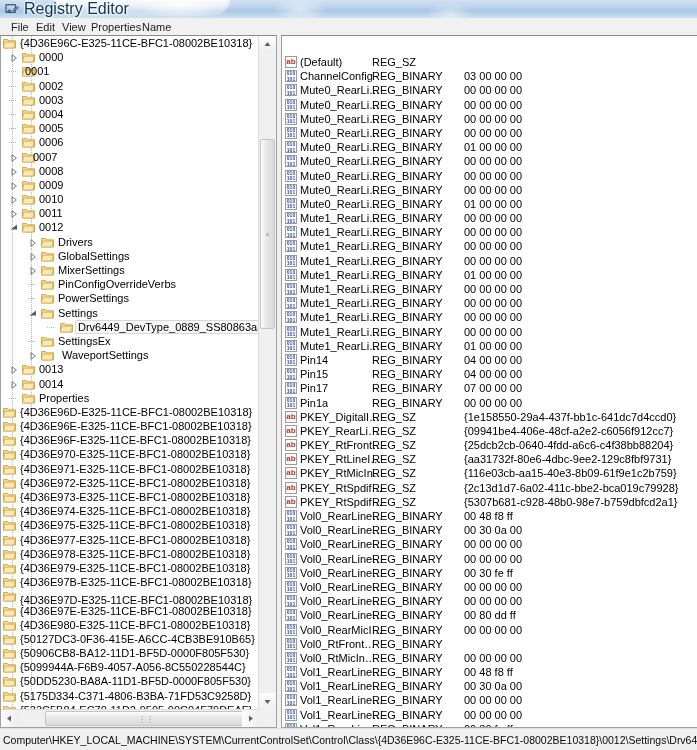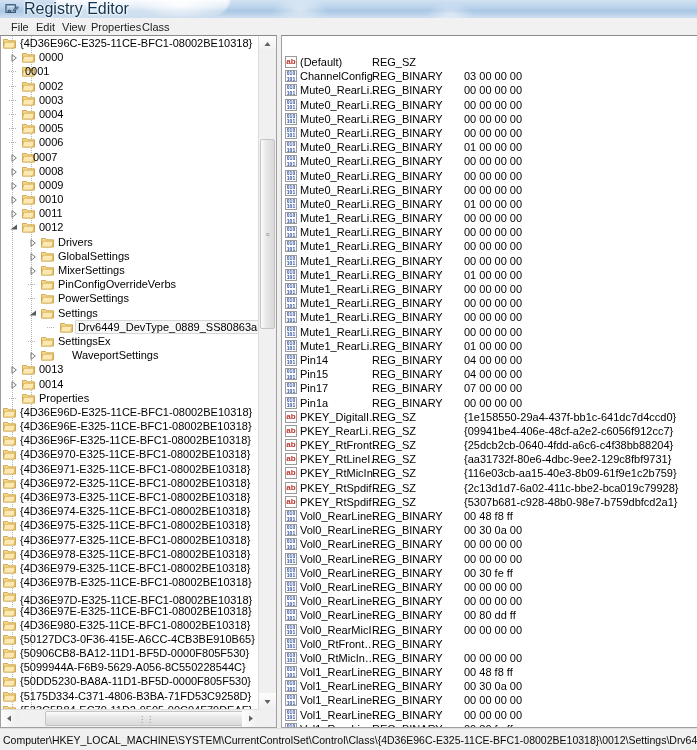--- a/index.html
+++ b/index.html
@@ -198,21 +198,21 @@
       <circle cx="5" cy="10.5" r="1.6" fill="#4a7aa8" stroke="#22405c" stroke-width=".6"></circle>
     </svg>
     <div id="title-text">Registry Editor</div>
   </div>
 
   <div id="menubar">
     <div class="menu-item" style="left:6px">File</div>
     <div class="menu-item" style="left:31px">Edit</div>
     <div class="menu-item" style="left:57px">View</div>
     <div class="menu-item" style="left:86px">Properties</div>
-    <div class="menu-item" style="left:137px">Class</div>
+    <div class="menu-item" style="left:137px">Name</div>
   </div>
 
   <div id="content">
 
     <div id="tree-pane">
       <div id="tree-scroll">
         <div id="tree-inner">
             <div class="guide" style="left:66px"></div>
             <div class="guide" style="left:85px"></div>
             <div class="trow" style="height: 14.2px;">
@@ -493,21 +493,21 @@
                 <svg width="8" height="8" viewBox="0 0 8 8">
                   <path d="M2 0.6 L6.3 4 L2 7.4 Z" fill="none" stroke="#7a7a7a" stroke-width="1"></path>
                 </svg>
               </span>
               <span class="folder" style="position:absolute;left:94px;top:0">
                 <svg width="13" height="11" viewBox="0 0 13 11">
                   <path d="M0.5 1.5 h4 l1.2 1.3 h6.8 v7.2 h-12 z" fill="#f6d88a" stroke="#c79a38" stroke-width="0.8"></path>
                   <path d="M1.8 4.2 h10.4 l-1.4 5.8 h-10.4 z" fill="#fbe8b2" stroke="#d0a848" stroke-width="0.7"></path>
                 </svg>
               </span>
-              <span class="tlabel" style="position:absolute;left:124px;top:0">WaveportSettings</span>
+              <span class="tlabel" style="position:absolute;left:114px;top:0">WaveportSettings</span>
             </div>
             <div class="trow" style="height: 14.2px;">
               <span class="expander" style="position:absolute;left:62px;top:0">
                 <svg width="8" height="8" viewBox="0 0 8 8">
                   <path d="M2 0.6 L6.3 4 L2 7.4 Z" fill="none" stroke="#7a7a7a" stroke-width="1"></path>
                 </svg>
               </span>
               <span class="folder" style="position:absolute;left:75px;top:0">
                 <svg width="13" height="11" viewBox="0 0 13 11">
                   <path d="M0.5 1.5 h4 l1.2 1.3 h6.8 v7.2 h-12 z" fill="#f6d88a" stroke="#c79a38" stroke-width="0.8"></path>
@@ -703,21 +703,21 @@
               </span>
               <span class="tlabel" style="position:absolute;left:72px;top:0">{50906CB8-BA12-11D1-BF5D-0000F805F530}</span>
             </div>
             <div class="trow" style="height: 14.2px;">
               <span class="folder" style="position:absolute;left:56px;top:0">
                 <svg width="13" height="11" viewBox="0 0 13 11">
                   <path d="M0.5 1.5 h4 l1.2 1.3 h6.8 v7.2 h-12 z" fill="#f6d88a" stroke="#c79a38" stroke-width="0.8"></path>
                   <path d="M1.8 4.2 h10.4 l-1.4 5.8 h-10.4 z" fill="#fbe8b2" stroke="#d0a848" stroke-width="0.7"></path>
                 </svg>
               </span>
-              <span class="tlabel" style="position:absolute;left:72px;top:0">{5099944A-F6B9-5629-A056-8C550228544C}</span>
+              <span class="tlabel" style="position:absolute;left:72px;top:0">{5099944A-F6B9-4057-A056-8C550228544C}</span>
             </div>
             <div class="trow" style="height: 14.2px;">
               <span class="folder" style="position:absolute;left:56px;top:0">
                 <svg width="13" height="11" viewBox="0 0 13 11">
                   <path d="M0.5 1.5 h4 l1.2 1.3 h6.8 v7.2 h-12 z" fill="#f6d88a" stroke="#c79a38" stroke-width="0.8"></path>
                   <path d="M1.8 4.2 h10.4 l-1.4 5.8 h-10.4 z" fill="#fbe8b2" stroke="#d0a848" stroke-width="0.7"></path>
                 </svg>
               </span>
               <span class="tlabel" style="position:absolute;left:72px;top:0">{50DD5230-BA8A-11D1-BF5D-0000F805F530}</span>
             </div>

